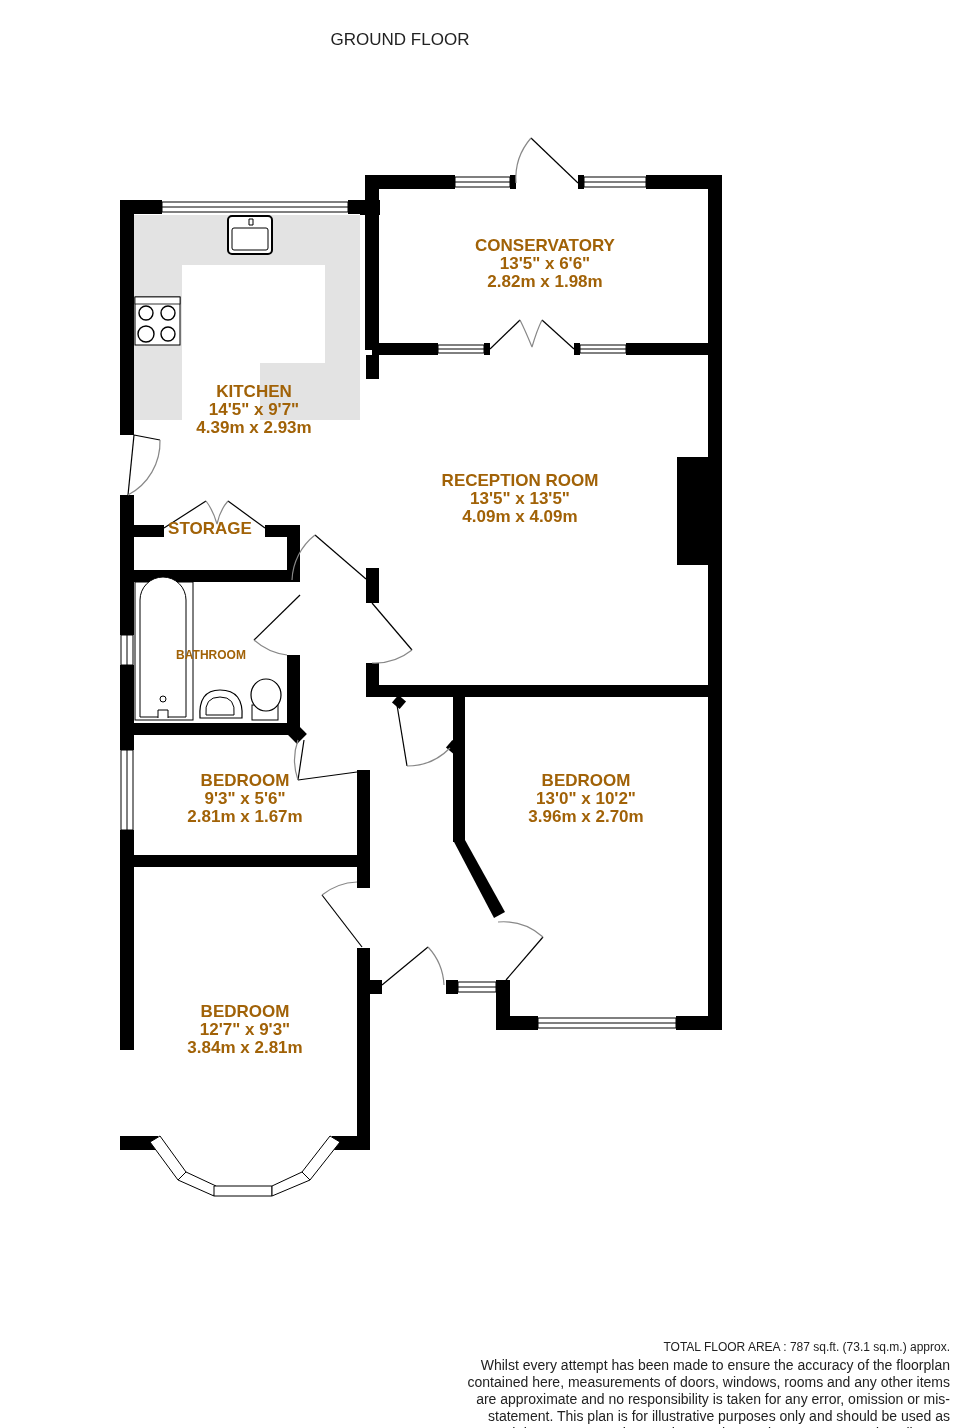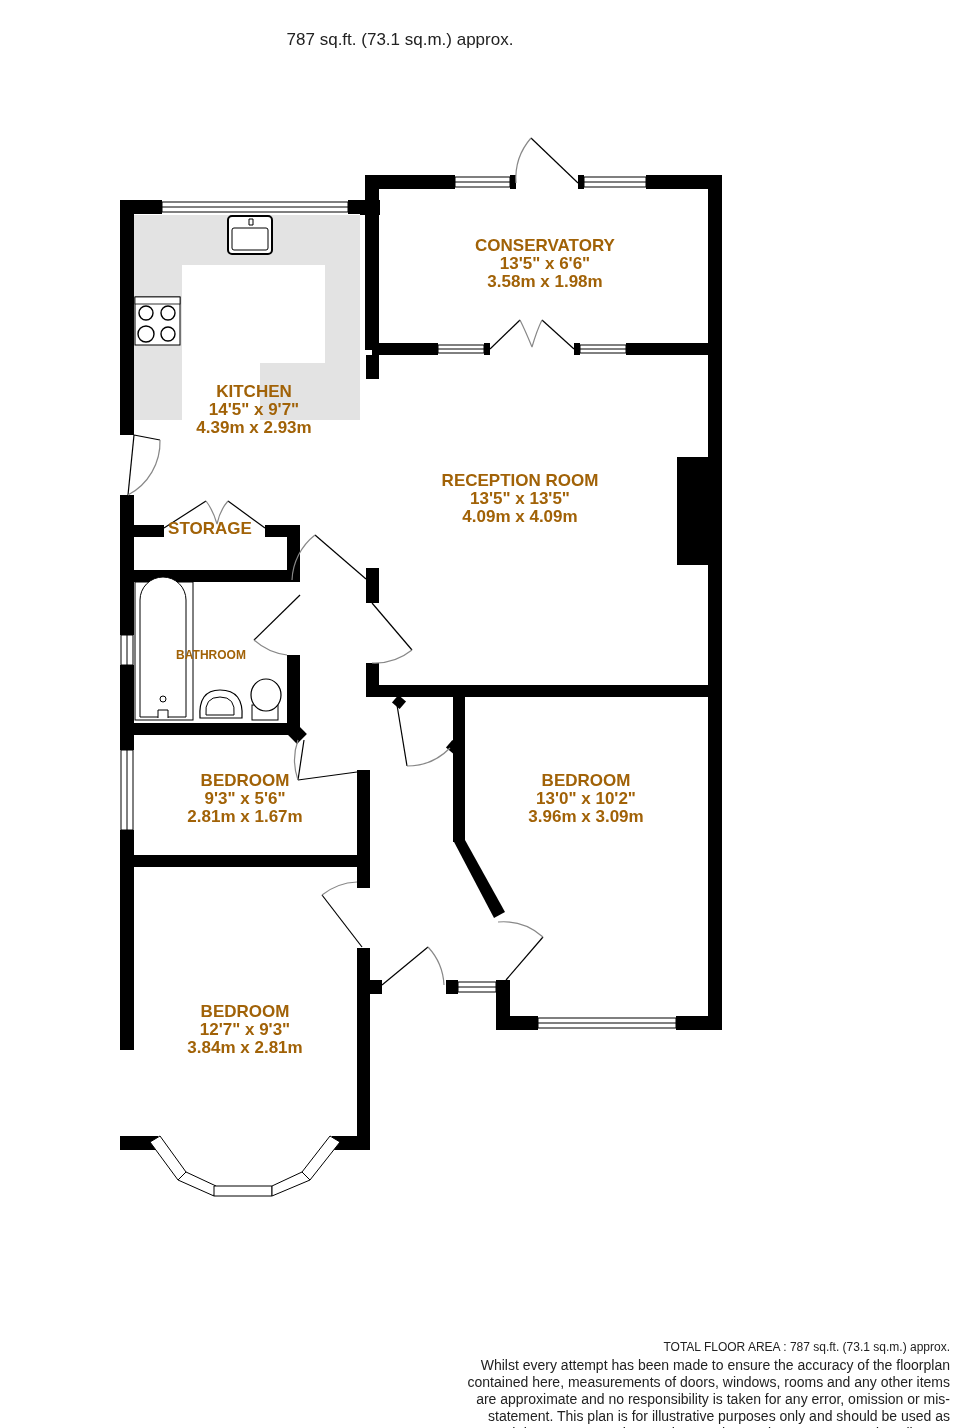--- a/index.html
+++ b/index.html
@@ -12,21 +12,21 @@
     .room-label span { display: block; }
     .footer { position: absolute; left: 462px; top: 1340px; width: 488px; text-align: right; color: #222; }
     .footer .total { font-size: 12px; line-height: 15px; margin-bottom: 2px; }
     .footer .disclaimer { font-size: 14px; line-height: 17px; }
     .footer .made { font-size: 8.6px; line-height: 10px; }
   </style>
 </head>
 <body>
 
 <div class="header">
-  <span class="area">787 sq.ft. (73.1 sq.m.) approx.</span>
+  <span class="title">GROUND FLOOR</span>
 </div>
 
 <svg class="plan" width="980" height="1428" viewBox="0 0 980 1428" xmlns="http://www.w3.org/2000/svg">
 
   <g fill="#e3e3e3">
     <path d="M134,215 L360,215 L360,420 L134,420 Z M182,265 L182,420 L260,420 L260,363 L325,363 L325,265 Z" fill-rule="evenodd"></path>
   </g>
 
   <g fill="#000">
 
@@ -219,21 +219,21 @@
     <g>
       <rect x="252" y="705" width="26" height="15" stroke-width="1"></rect>
       <ellipse cx="266" cy="695" rx="15" ry="16" stroke-width="1.2"></ellipse>
     </g>
   </g>
 </svg>
 
 <div class="room-label" style="left:545px; top:237px;">
   <span>CONSERVATORY</span>
   <span>13'5"  x 6'6"</span>
-  <span>3.58m  x 1.98m</span>
+  <span>2.82m  x 1.98m</span>
 </div>
 
 <div class="room-label" style="left:254px; top:383px;">
   <span>KITCHEN</span>
   <span>14'5"  x 9'7"</span>
   <span>4.39m  x 2.93m</span>
 </div>
 
 <div class="room-label" style="left:520px; top:472px;">
   <span>RECEPTION ROOM</span>
@@ -251,21 +251,21 @@
 
 <div class="room-label" style="left:245px; top:772px;">
   <span>BEDROOM</span>
   <span>9'3"  x 5'6"</span>
   <span>2.81m  x 1.67m</span>
 </div>
 
 <div class="room-label" style="left:586px; top:772px;">
   <span>BEDROOM</span>
   <span>13'0"  x 10'2"</span>
-  <span>3.96m  x 3.09m</span>
+  <span>3.96m  x 2.70m</span>
 </div>
 
 <div class="room-label" style="left:245px; top:1003px;">
   <span>BEDROOM</span>
   <span>12'7"  x 9'3"</span>
   <span>3.84m  x 2.81m</span>
 </div>
 
 <div class="footer">
   <div class="total">TOTAL FLOOR AREA : 787 sq.ft. (73.1 sq.m.) approx.</div>

